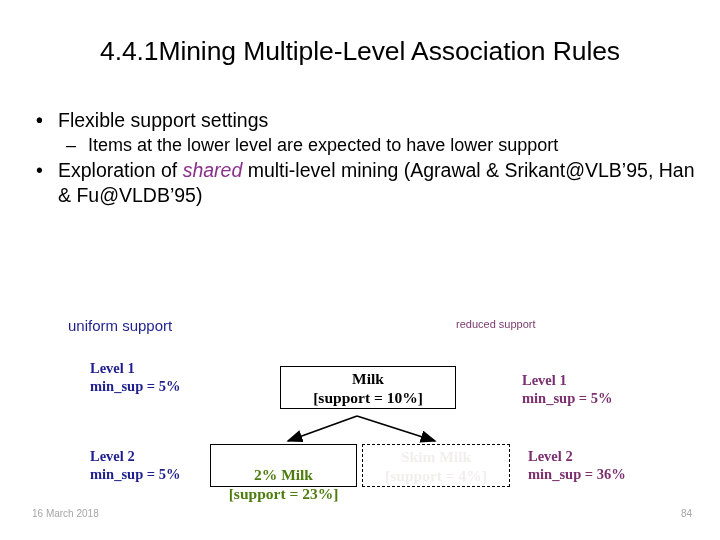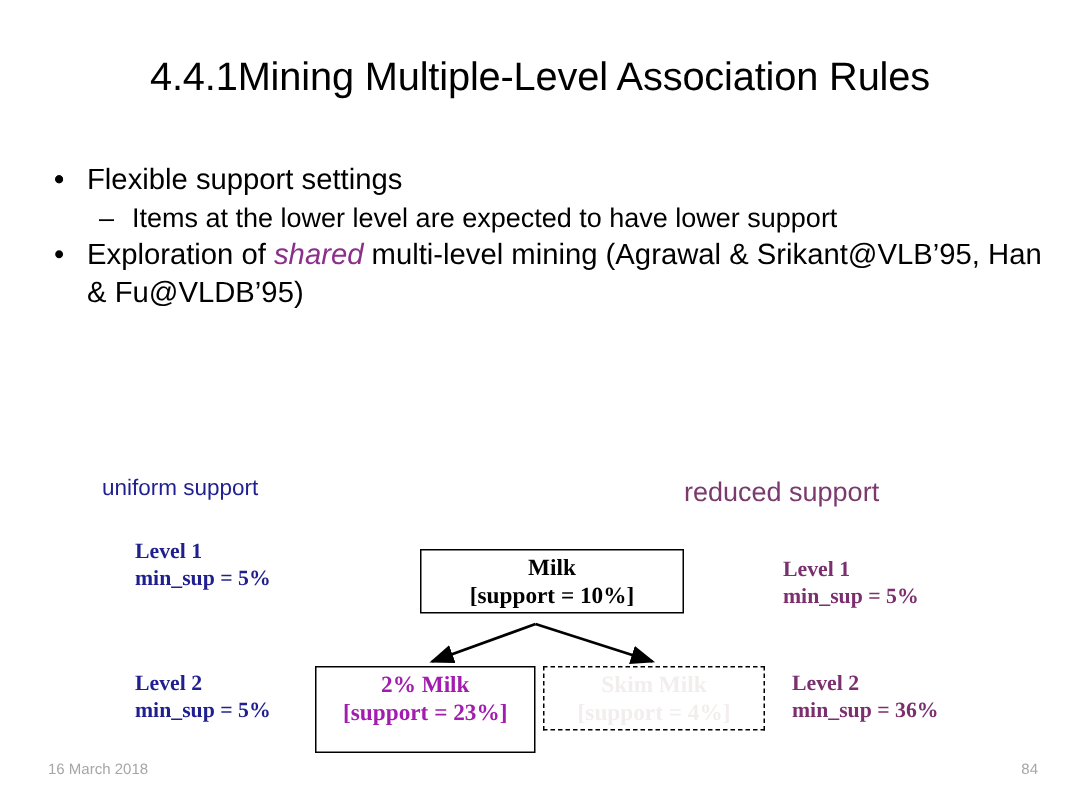--- a/index.html
+++ b/index.html
@@ -92,21 +92,21 @@
     font-family: "Liberation Sans", sans-serif;
     font-size: 15px;
     color: #1f1f8f;
     white-space: nowrap;
   }
   .label-reduced {
     position: absolute;
     left: 456px;
     top: 318px;
     font-family: "Liberation Sans", sans-serif;
-    font-size: 18px;
+    font-size: 11px;
     color: #7b3a6e;
     white-space: nowrap;
   }
 
   .level-tag {
     position: absolute;
     font-family: "Liberation Serif", serif;
     font-weight: bold;
     font-size: 14.5px;
     line-height: 18px;
@@ -146,24 +146,24 @@
     width: 176px;
     height: 43px;
     border: 1.5px solid #000000;
     color: #000000;
     padding-top: 2px;
   }
   .box-2pct {
     left: 210px;
     top: 444px;
     width: 147px;
-    height: 58px;
+    height: 43px;
     border: 1.5px solid #000000;
-    color: #a21caf;
-    padding-top: 2px;
+    color: #4d7c0f;
+    padding-top: 20px;
   }
   .box-skim {
     left: 362px;
     top: 444px;
     width: 148px;
     height: 43px;
     border: 1.6px dashed #000000;
     color: #f2eeee;
     padding-top: 2px;
   }

